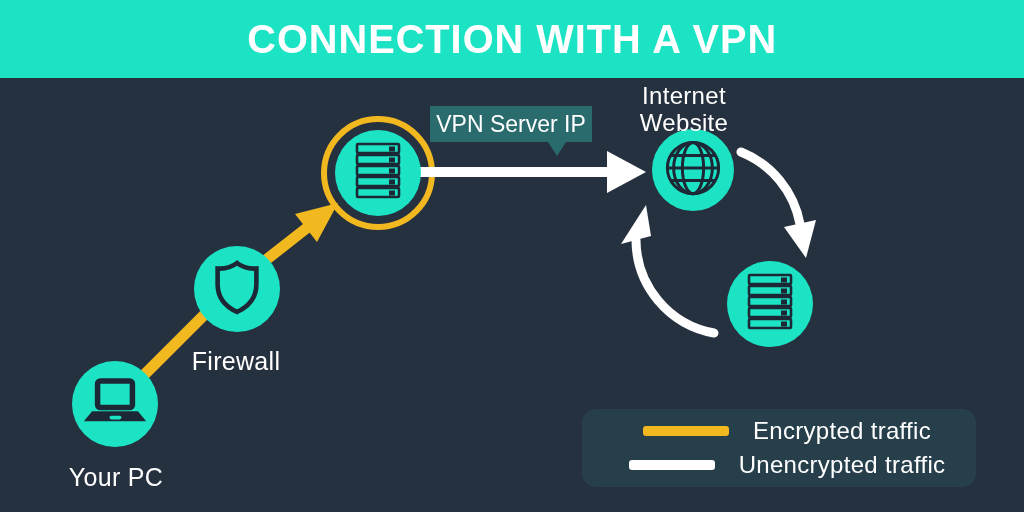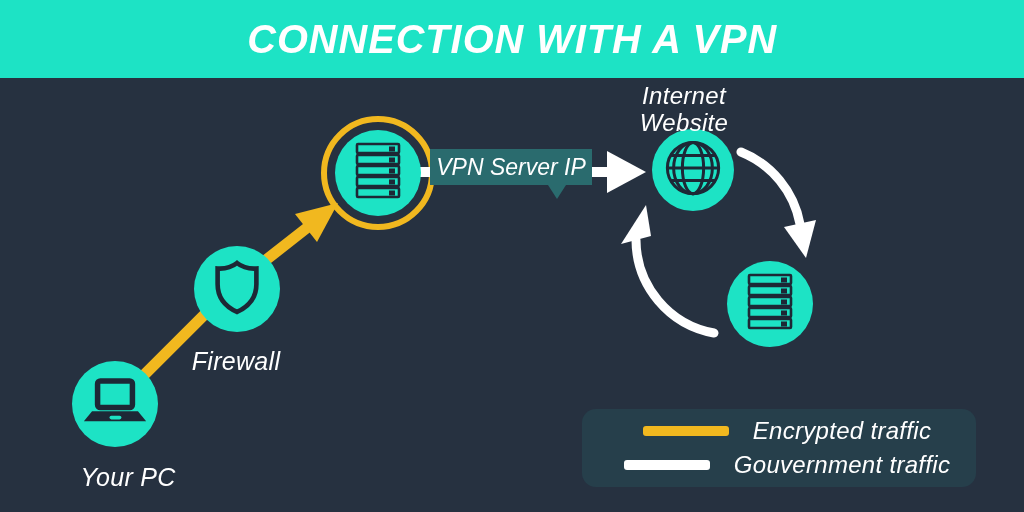--- a/index.html
+++ b/index.html
@@ -1,20 +1,19 @@
 <!DOCTYPE html>
 <html><head>
 <meta charset="utf-8">
 <style>
   html,body { margin:0; padding:0; background:#111; }
   .stage {
     position:relative; width:1024px; height:512px; overflow:hidden;
     background:#263140;
     font-family:"Liberation Sans", sans-serif;
-    font-style:italic;
     -webkit-font-smoothing:antialiased;
   }
   .header {
     position:absolute; left:0; top:0; width:1024px; height:78px;
     background:#1de3c5; display:flex; align-items:center; justify-content:center;
     z-index:5;
   }
   .header h1 {
     margin:0; color:#ffffff; font-size:41px; font-weight:800;
     letter-spacing:1px; transform:scaleX(0.97);
@@ -26,31 +25,31 @@
   }
   .node-pc       { left:72px;  top:361px; width:86px; height:86px; }
   .node-firewall { left:194px; top:246px; width:86px; height:86px; }
   .node-vpn      { left:335px; top:130px; width:86px; height:86px; }
   .node-web      { left:652px; top:129px; width:82px; height:82px; }
   .node-isp      { left:727px; top:261px; width:86px; height:86px; }
   .label {
     position:absolute; color:#ffffff; font-size:25px; font-weight:400;
     transform:translateX(-50%); white-space:nowrap; z-index:3; letter-spacing:0.3px;
   }
-  .label-pc  { left:128px; top:463px; }
+  .label-pc  { left:116px; top:463px; }
   .label-fw  { left:236px; top:347px; }
   .label-vpn { left:380px; top:230px; }
   .label-web { left:684px; top:83px; font-size:24px; line-height:1.12;
                text-align:center; white-space:pre-line; }
   .label-isp { left:770px; top:367px; }
   .callout {
     position:absolute; background:#2a6b6e; color:#ffffff; z-index:3;
     display:flex; align-items:center; justify-content:center; text-align:center;
   }
-  .callout-vpn-ip { left:430px; top:106px; width:162px; height:36px; font-size:23px;margin-top:43px; }
+  .callout-vpn-ip { left:430px; top:106px; width:162px; height:36px; font-size:23px; }
   .callout-vpn-ip::after {
     content:""; position:absolute; top:100%; left:118px;
     border-left:9px solid transparent; border-right:9px solid transparent;
     border-top:14px solid #2a6b6e;
   }
   .callout-who { left:757px; top:99px; width:240px; height:49px;
                  font-size:22px; line-height:1.1; white-space:pre-line; }
   .callout-who::after {
     content:""; position:absolute; top:100%; left:56px;
     border-left:10px solid transparent; border-right:10px solid transparent;
@@ -177,17 +176,17 @@
     <span>VPN Server IP</span>
   </div>
 
   <div class="legend">
     <div class="legend-row">
       <span class="swatch swatch-encrypted"></span>
       <span class="legend-label">Encrypted traffic</span>
     </div>
     <div class="legend-row">
       <span class="swatch swatch-unencrypted"></span>
-      <span class="legend-label">Gouvernment traffic</span>
+      <span class="legend-label">Unencrypted traffic</span>
     </div>
   </div>
 
 </div>
 
 </body></html>

